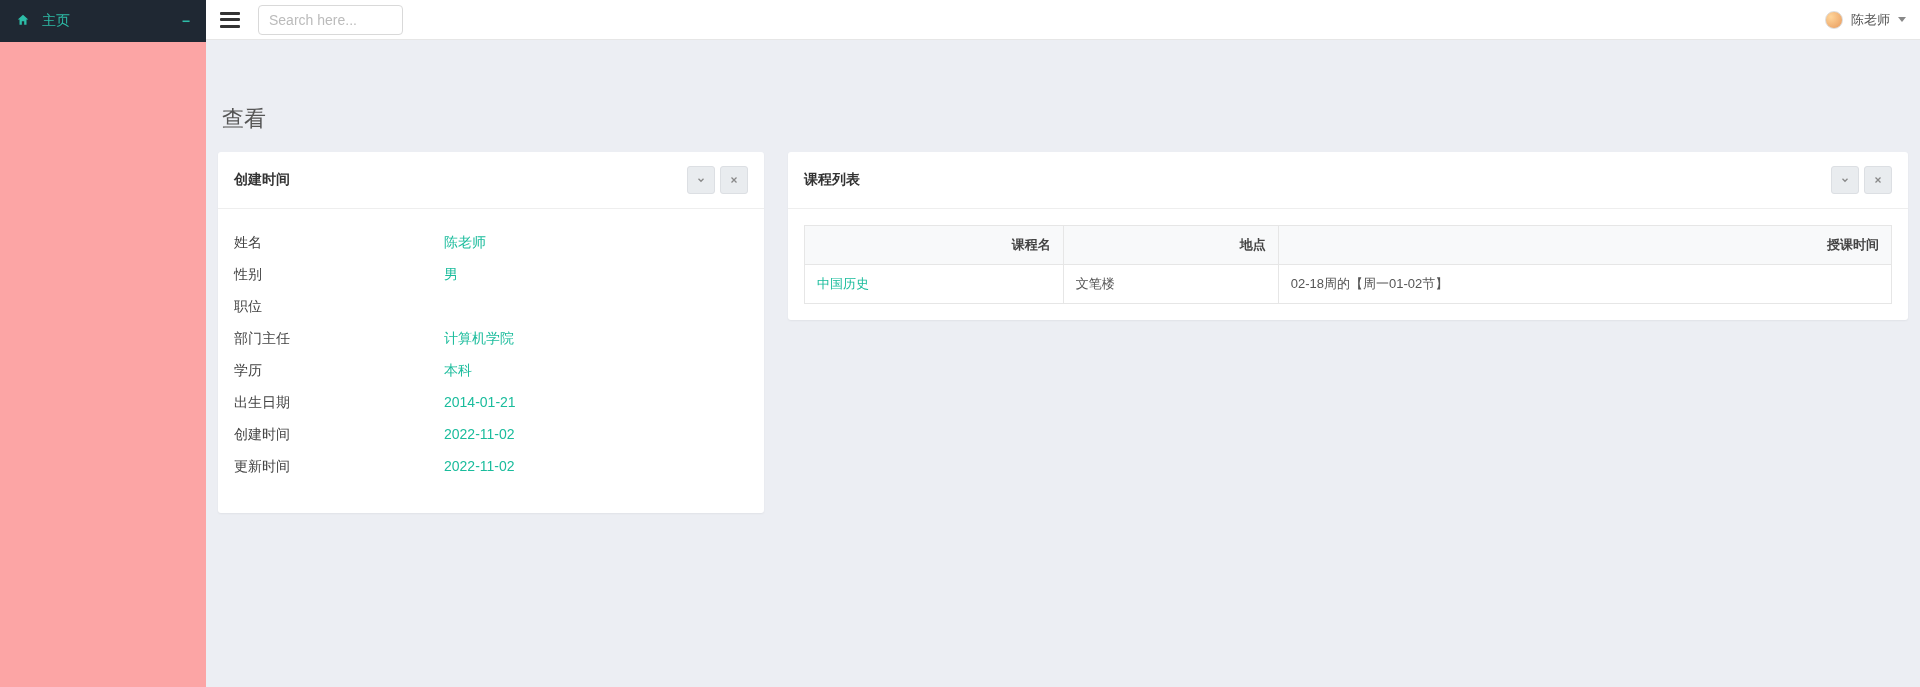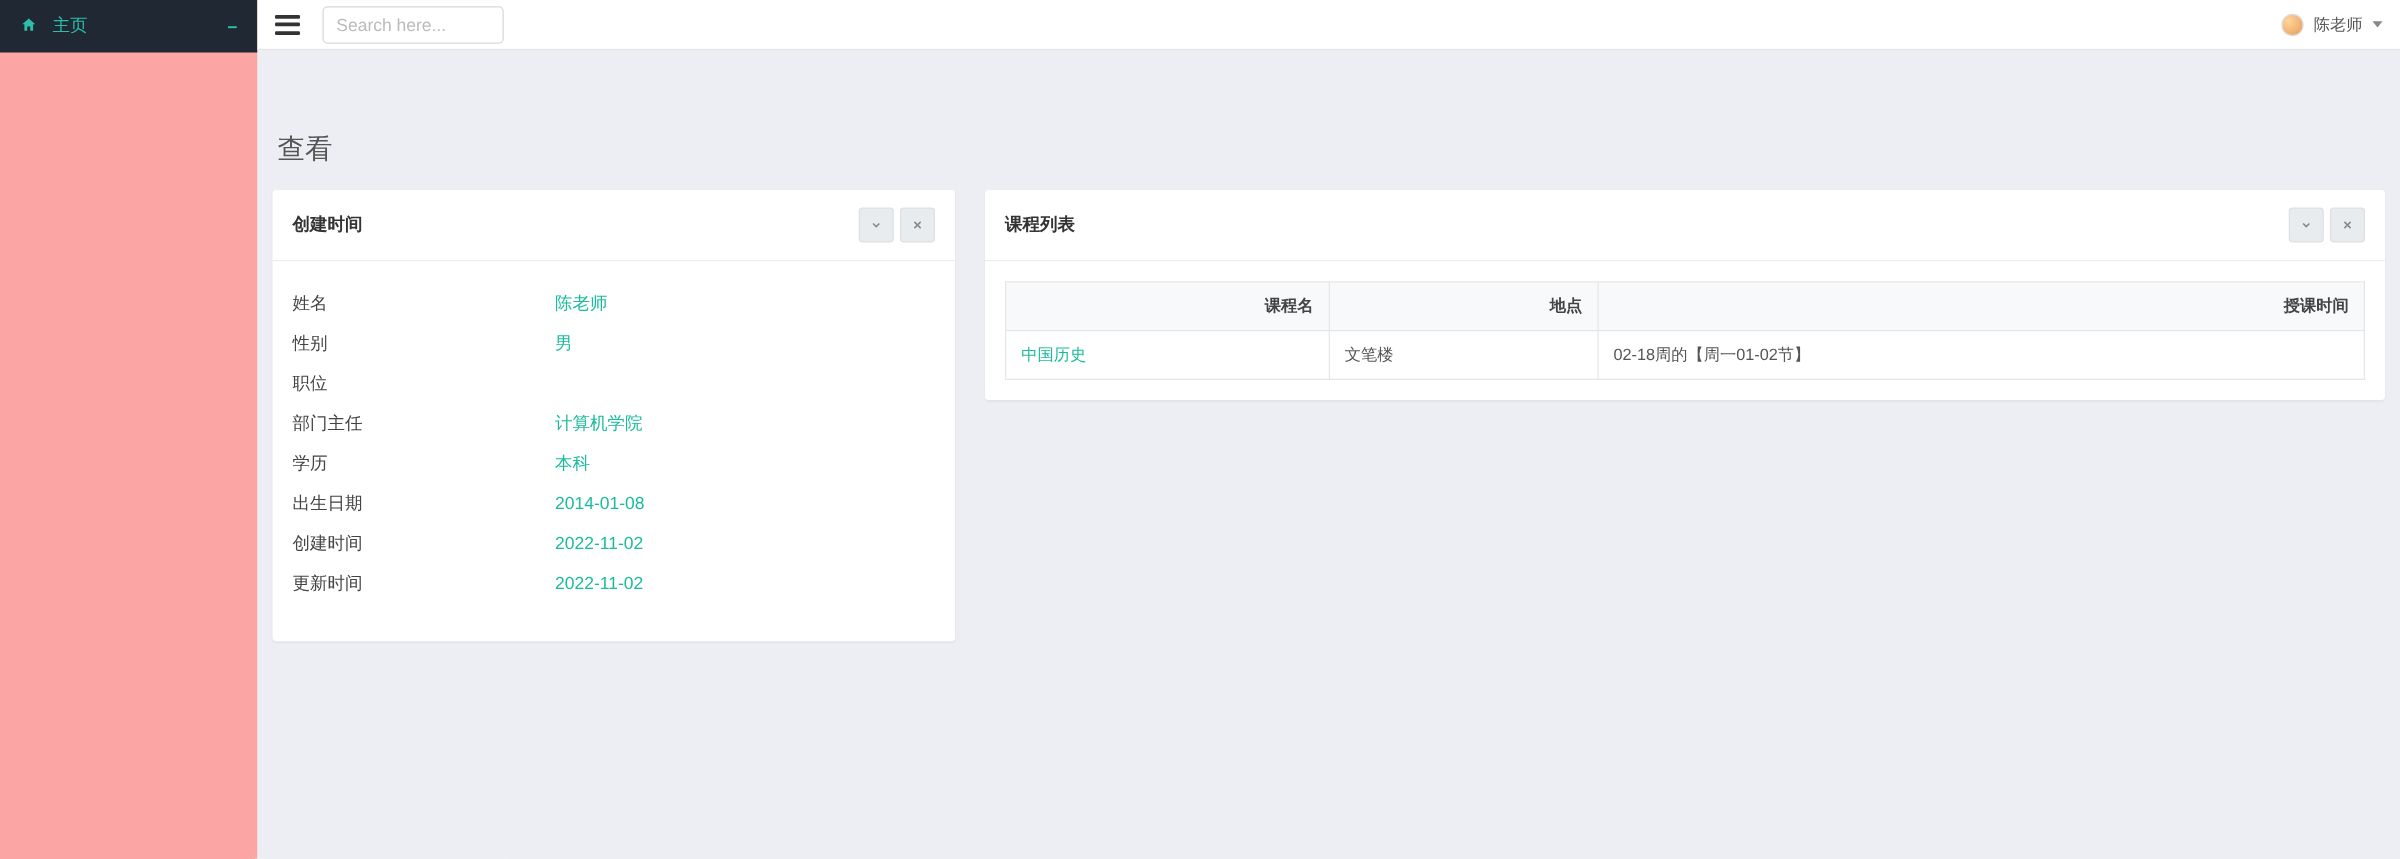--- a/index.html
+++ b/index.html
@@ -117,21 +117,21 @@
             <div class="info-row">
                 <span class="info-label">部门主任</span>
                 <span class="info-value">计算机学院</span>
               </div>
             <div class="info-row">
                 <span class="info-label">学历</span>
                 <span class="info-value">本科</span>
               </div>
             <div class="info-row">
                 <span class="info-label">出生日期</span>
-                <span class="info-value">2014-01-08</span>
+                <span class="info-value">2014-01-21</span>
               </div>
             <div class="info-row">
                 <span class="info-label">创建时间</span>
                 <span class="info-value">2022-11-02</span>
               </div>
             <div class="info-row">
                 <span class="info-label">更新时间</span>
                 <span class="info-value">2022-11-02</span>
               </div>
           </div>

